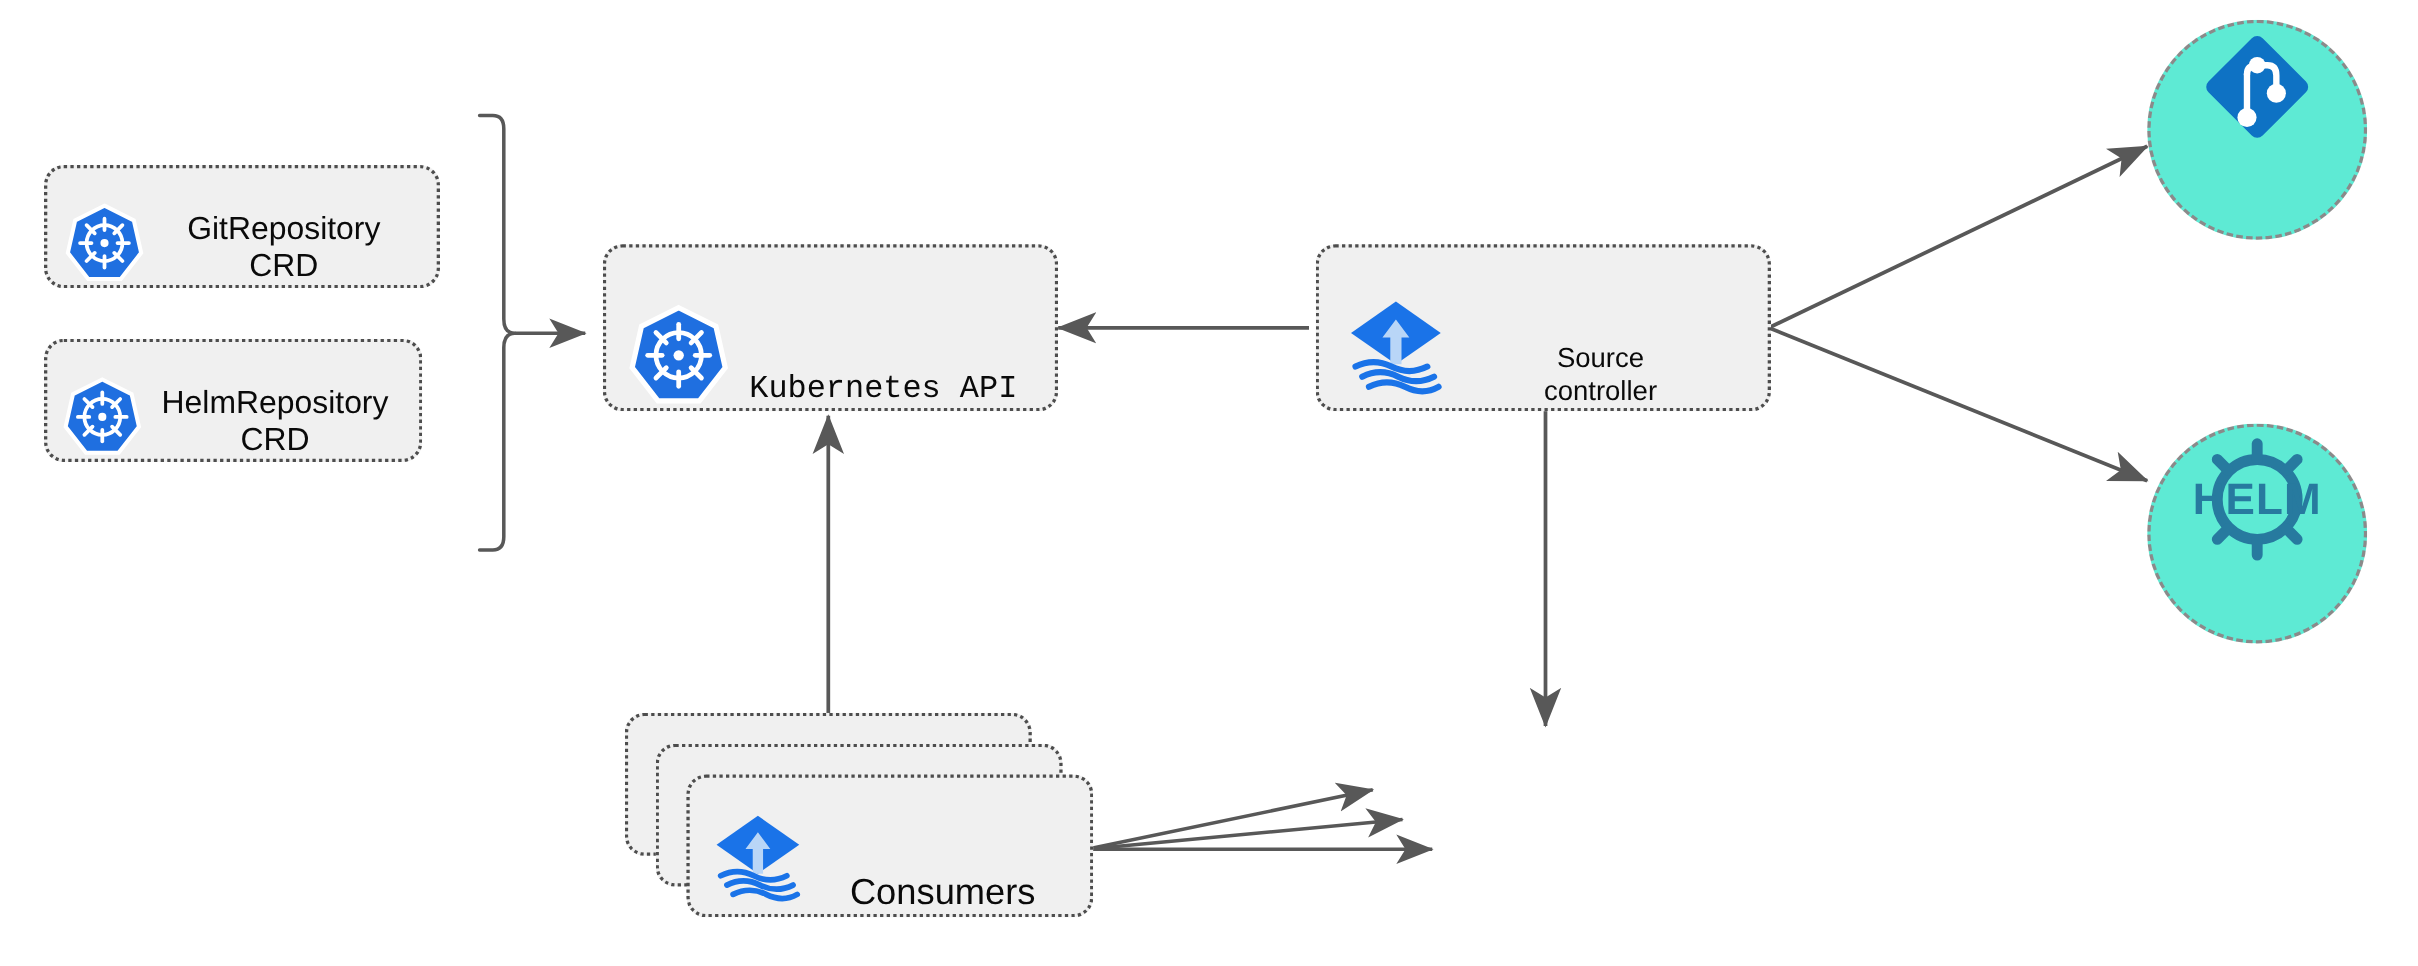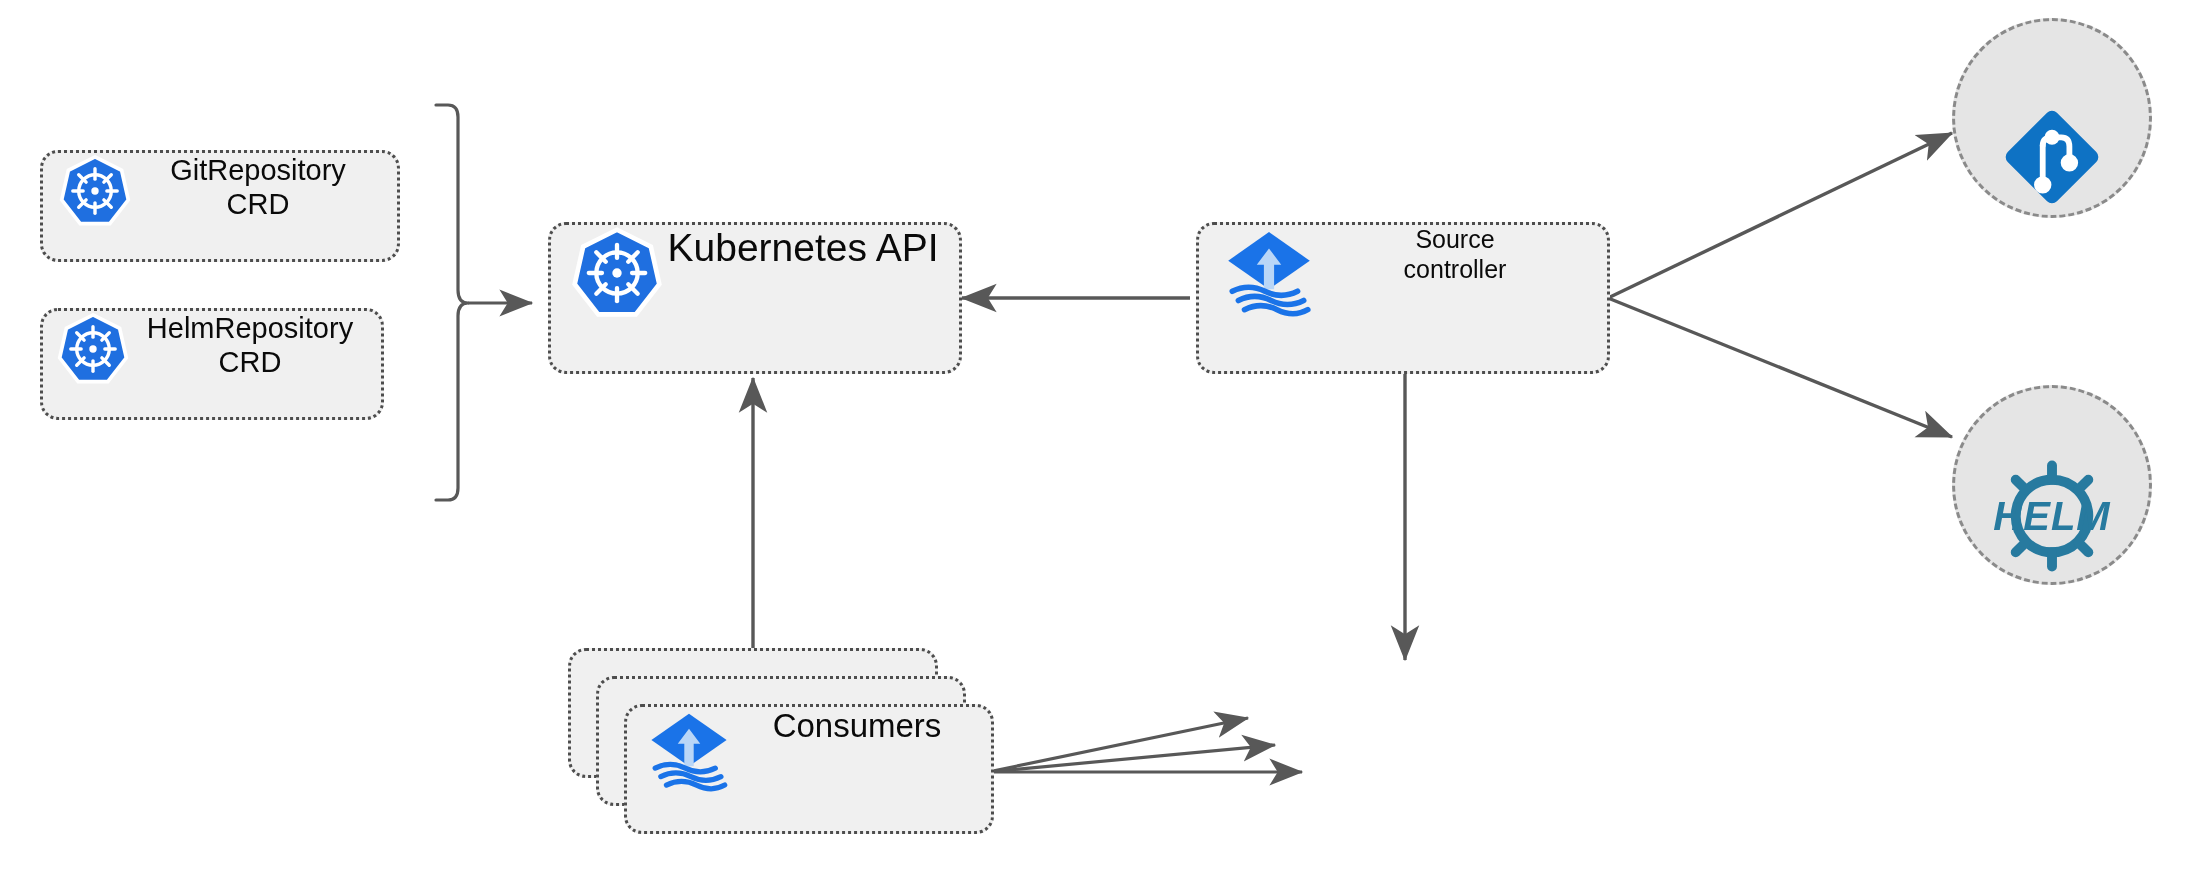--- a/index.html
+++ b/index.html
@@ -4,31 +4,31 @@
 <style>
   html,body{margin:0;padding:0;background:#ffffff;}
   body{width:2198px;height:878px;position:relative;overflow:hidden;
        font-family:"Liberation Sans",sans-serif;}
   #canvas{position:absolute;inset:0;width:2198px;height:878px;}
   svg.wires{position:absolute;left:0;top:0;width:2198px;height:878px;
             pointer-events:none;overflow:visible;}
 
   .node{position:absolute;box-sizing:border-box;background:#f0f0f0;
         border:3px dotted #4d4d4d;border-radius:18px;
-        display:flex;align-items:flex-start;}
+        display:flex;align-items:flex-end;}
   .node .ic{flex:0 0 auto;display:flex;align-items:center;justify-content:center;}
   .node .lbl{flex:1 1 auto;text-align:center;color:#0a0a0a;line-height:1.18;
              white-space:pre-line;}
 
   .ghost{position:absolute;box-sizing:border-box;background:#f0f0f0;
          border:3px dotted #4d4d4d;border-radius:18px;}
 
   .circ{position:absolute;box-sizing:border-box;border-radius:50%;
-        background:#e5e5e5;border:3px dashed #8a8a8a;
-        display:flex;align-items:flex-end;justify-content:center;font-style:italic;}
+        background:#5eead4;border:3px dashed #8a8a8a;
+        display:flex;align-items:flex-start;justify-content:center;}
 
   .stack{position:absolute;}
 </style>
 </head>
 <body>
 
 <div id="canvas">
 
   <svg class="wires" viewBox="0 0 2198 878" preserveAspectRatio="none">
     <defs>
@@ -114,21 +114,21 @@
           <line x1="20" y1="50" x2="34" y2="50"></line>
           <line x1="66" y1="50" x2="80" y2="50"></line>
           <line x1="28" y1="28" x2="38" y2="38"></line>
           <line x1="62" y1="62" x2="72" y2="72"></line>
           <line x1="72" y1="28" x2="62" y2="38"></line>
           <line x1="38" y1="62" x2="28" y2="72"></line>
         </g>
         <circle cx="50" cy="50" r="5" fill="#ffffff"></circle>
       </svg>
     </span>
-    <span class="lbl" style="font-size:39px;">Kubernetes API</span>
+    <span class="lbl" style="font-size:29px;font-family:Liberation Mono, monospace;">Kubernetes API</span>
   </div>
 
   <div class="node" style="left:1196px;top:222px;width:414px;height:152px;padding:0 18px;">
     <span class="ic" style="width:104px;height:104px;">
       <svg viewBox="0 0 100 100" width="102" height="102">
         <path d="M50,6 L90,34 L50,62 L10,34 Z" fill="#1a73e8"></path>
         <path d="M50,22 L62,38 L55,38 L55,62 L45,62 L45,38 L38,38 Z" fill="#b9d6f7"></path>
         <g stroke="#1a73e8" stroke-width="5.5" fill="none" stroke-linecap="round">
           <path d="M14,64 Q30,56 46,64 Q62,72 78,64"></path>
           <path d="M20,73 Q36,65 52,73 Q68,81 84,73"></path>

